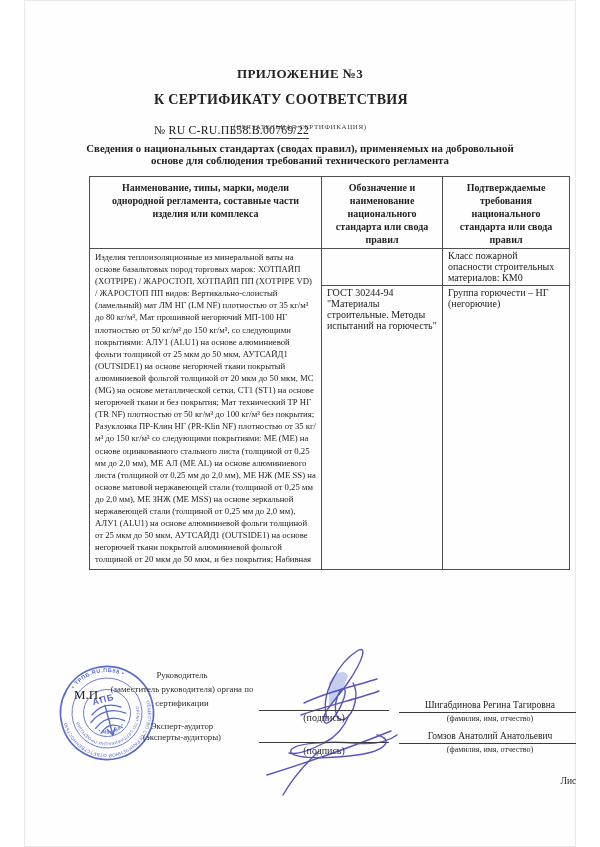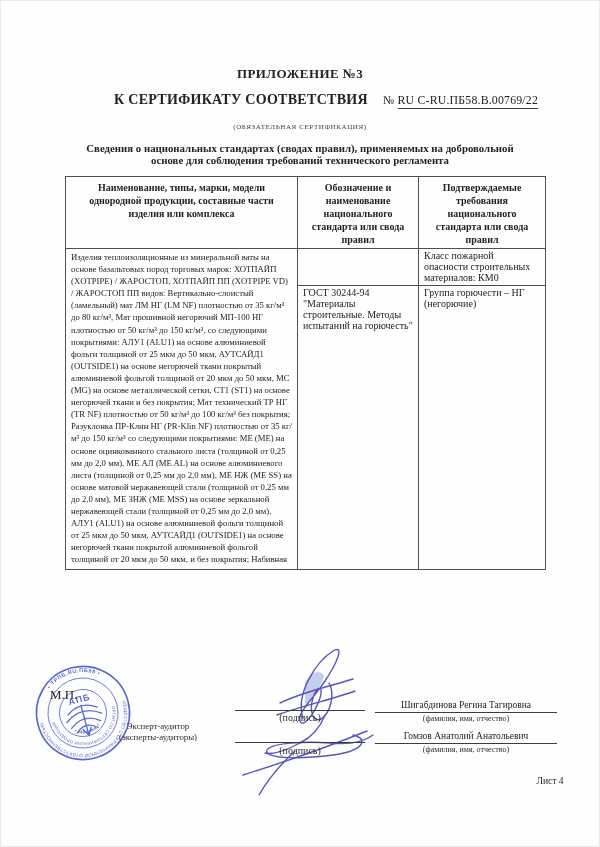--- a/index.html
+++ b/index.html
@@ -1,25 +1,25 @@
 <!DOCTYPE html>
 <html><head>
 <meta charset="utf-8">
 <style>
   html,body{margin:0;padding:0;background:#ffffff;}
   .page{
-    position:relative;width:600px;height:847px;margin:0 auto;
+    position:relative;width:552px;height:847px;margin:0 auto;
     background:#fefefe;overflow:hidden;
     box-shadow:inset 0 0 0 1px #e9e9e9;
     font-family:"Liberation Serif", serif;color:#232323;
   }
   .title1{position:absolute;top:66px;left:0;width:100%;text-align:center;
     font-size:13px;font-weight:bold;letter-spacing:.4px;}
-  .title2-row{position:absolute;top:92px;left:114px;white-space:nowrap;
-    display:flex;align-items:baseline;gap:15px;}
+  .title2-row{position:absolute;top:92px;left:130px;white-space:nowrap;
+    display:flex;align-items:baseline;gap:15px;flex-direction:column;}
   .title2{font-size:14px;font-weight:bold;letter-spacing:.3px;}
   .cert-no-wrap{font-size:11.8px;letter-spacing:.2px;}
   .cert-no-underline{border-bottom:1px solid #3c3c3c;padding-bottom:1px;}
   .cert-type{position:absolute;top:123px;left:0;width:100%;text-align:center;
     font-size:7px;letter-spacing:.6px;color:#3a3a3a;}
   .subtitle{position:absolute;top:142px;left:50%;transform:translateX(-50%);
     width:440px;text-align:center;font-size:10.8px;font-weight:bold;line-height:12.4px;}
   table.doc-table{position:absolute;left:65px;top:176px;width:480px;
     border-collapse:collapse;table-layout:fixed;}
   .doc-table th,.doc-table td{border:1px solid #4f4f4f;vertical-align:top;}
@@ -78,21 +78,21 @@
   <div class="subtitle">Сведения о национальных стандартах (сводах правил), применяемых на добровольной основе для соблюдения требований технического регламента</div>
 
   <table class="doc-table">
     <colgroup>
       <col style="width:232px">
       <col style="width:121px">
       <col style="width:127px">
     </colgroup>
     <thead>
       <tr>
-        <th>Наименование, типы, марки, модели однородной продукции, составные части изделия или комплекса</th>
+        <th>Наименование, типы, марки, модели однородной регламента, составные части изделия или комплекса</th>
         <th>Обозначение и наименование национального стандарта или свода правил</th>
         <th>Подтверждаемые требования национального стандарта или свода правил</th>
       </tr>
     </thead>
     <tbody>
       <tr class="row-a">
         <td class="product-cell" rowspan="2">
           <div class="product-text">Изделия теплоизоляционные из минеральной ваты на основе базальтовых пород торговых марок: ХОТПАЙП (XOTPIPE) / ЖАРОСТОП, ХОТПАЙП ПП (XOTPIPE VD) / ЖАРОСТОП ПП видов: Вертикально-слоистый (ламельный) мат ЛМ НГ (LM NF) плотностью от 35 кг/м³ до 80 кг/м³, Мат прошивной негорючий МП-100 НГ плотностью от 50 кг/м³ до 150 кг/м³, со следующими покрытиями:  АЛУ1 (ALU1) на основе алюминиевой фольги толщиной от 25 мкм до 50 мкм, АУТСАЙД1 (OUTSIDE1) на основе негорючей ткани покрытый алюминиевой фольгой толщиной от 20 мкм до 50 мкм, МС (MG) на основе металлической сетки, СТ1 (ST1) на основе негорючей ткани и без покрытия; Мат технический ТР НГ (TR NF) плотностью от 50 кг/м³ до 100 кг/м³ без покрытия; Разуклонка ПР-Клин НГ (PR-Klin NF) плотностью от 35 кг/м³ до 150 кг/м³ со следующими покрытиями: МЕ (ME) на основе оцинкованного стального листа (толщиной от 0,25 мм до 2,0 мм), МЕ АЛ (ME AL) на основе алюминиевого листа (толщиной от 0,25 мм до 2,0 мм), МЕ НЖ (ME SS) на основе матовой нержавеющей стали (толщиной от 0,25 мм до 2,0 мм), МЕ ЗНЖ (ME MSS) на основе зеркальной нержавеющей стали (толщиной от 0,25 мм до 2,0 мм), АЛУ1 (ALU1) на основе алюминиевой фольги толщиной от 25 мкм до 50 мкм, АУТСАЙД1 (OUTSIDE1) на основе негорючей ткани покрытой алюминиевой фольгой толщиной от 20 мкм до 50 мкм, и без покрытия; Набивная вата НВ НГ (SW NF) плотностью от 35 кг/м³ до 150 кг/м³ без покрытия, изготавливаемые в соответствии с ТУ 23.99.19-007-39049991-2021.</div>
         </td>
         <td class="cell cell-standard"></td>
@@ -137,20 +137,23 @@
         <path d="M 55,82 Q 70,70 85,82"></path>
         <path d="M 59,88 Q 70,78 81,88"></path>
         <path d="M 70,62 L 70,92"></path>
         <path d="M 66,86 L 70,93 L 74,86"></path>
       </g>
     </g>
   </svg>
 
   <div class="mp-label">М.П.</div>
 
+  <div class="role-label role-1">Руководитель
+(заместитель руководителя) органа по
+сертификации</div>
   <div class="role-label role-2">Эксперт-аудитор
 (эксперты-аудиторы)</div>
 
   <svg class="sign-svg" viewBox="0 0 175 170">
     <path d="M 80,40 C 86,28 96,26 99,33 C 95,46 86,58 80,62 Z" fill="#8294e0" opacity="0.45"></path>
     <g fill="none" stroke="#4b47b6" stroke-width="1.4" stroke-linecap="round" opacity="0.92">
       <path d="M 78,75 C 70,50 92,18 108,8 C 120,1 112,20 100,38 C 88,56 72,70 75,78 C 78,86 90,70 95,55 C 99,43 92,42 88,55 C 84,68 88,80 96,76 C 106,70 110,50 104,40"></path>
       <path d="M 55,60 C 80,48 110,42 128,36"></path>
       <path d="M 52,72 C 80,62 112,55 130,48"></path>
       <path d="M 100,72 C 95,85 85,95 75,100 C 60,108 48,112 40,110"></path>

